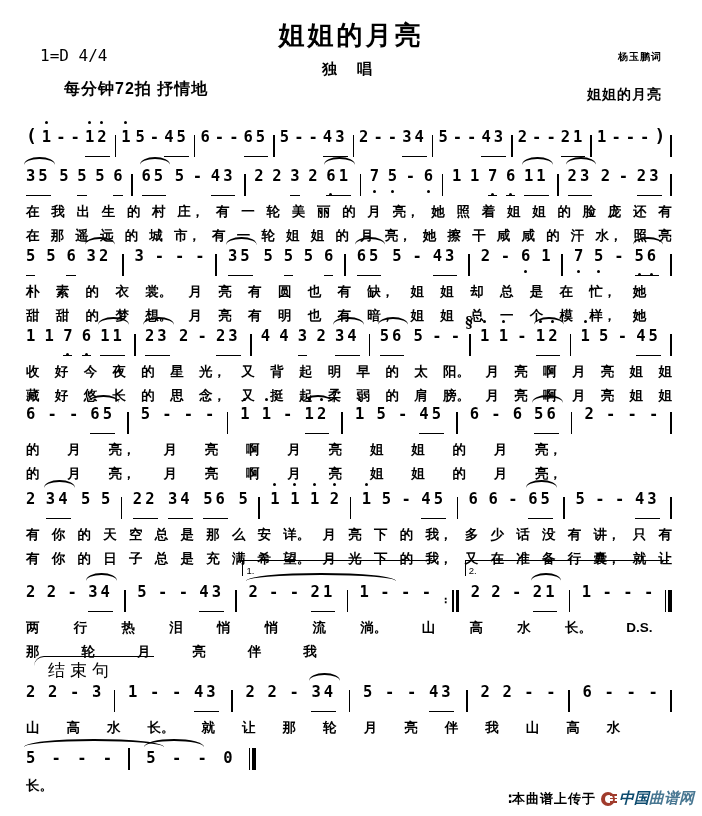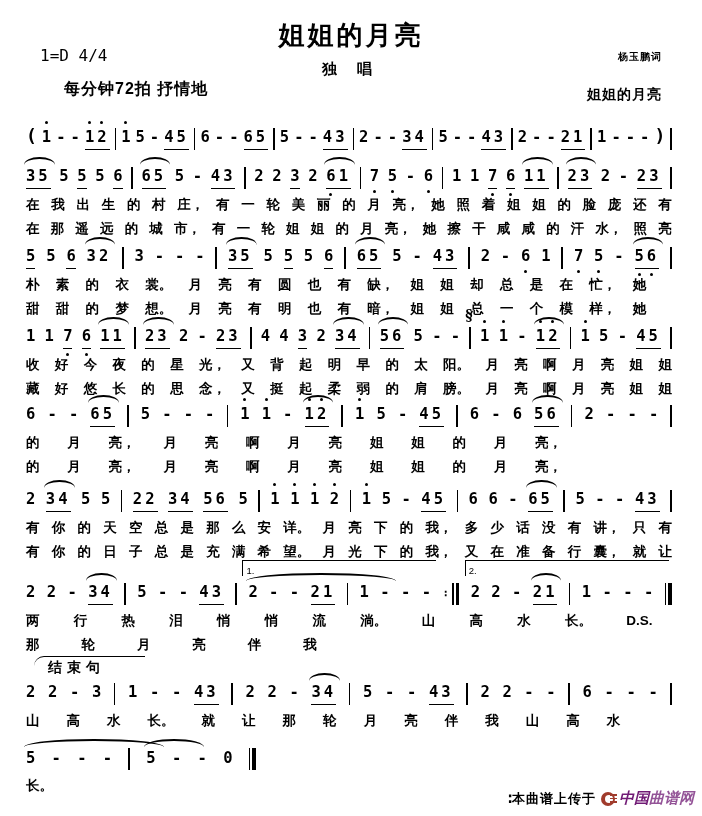--- a/index.html
+++ b/index.html
@@ -16,21 +16,21 @@
   .tempo{position:absolute;top:79px;left:64px;font-size:16px;font-weight:600;letter-spacing:1px;}
   .lyricist{position:absolute;top:50px;right:40px;font-size:10px;font-weight:600;letter-spacing:1px;}
   .composer{position:absolute;top:86px;right:40px;font-size:14px;font-weight:600;letter-spacing:1px;}
   
   #score{position:absolute;top:0;left:26px;right:30px;bottom:0;}
   .system{position:absolute;left:0;right:0;}
   .notes{display:flex;justify-content:space-between;align-items:baseline;
          font-family:"DejaVu Sans Mono",monospace;font-weight:700;font-size:15.5px;
          line-height:20px;}
   .grp{position:relative;display:inline-block;white-space:nowrap;}
-  .grp.u{border-bottom:1.6px solid #000;padding-bottom:2px;}
+  .grp.u{border-bottom:1.6px solid #000;padding-bottom:9px;}
   .grp .ch{position:relative;display:inline-block;letter-spacing:0;}
   .grp.multi .ch{margin-right:3px;}
   .da,.db{position:absolute;left:50%;margin-left:-1.5px;width:3px;height:3px;
           border-radius:50%;background:#000;}
   .da{top:-6px;} .db{bottom:-7px;}
   .grp.u .db{bottom:-10px;}
   .arc{position:absolute;top:-9px;left:-2px;height:6px;width:calc(100% + 6px);
        border-top:2px solid #000;border-radius:50% 50% 0 0/100% 100% 0 0;}
   .volta{position:absolute;top:-22px;left:-6px;height:15px;border-top:1px solid #000;
          border-left:1px solid #000;font-size:9.5px;font-weight:400;
@@ -40,21 +40,21 @@
   .paren{font-size:18px;font-weight:700;}
   .tokbar{position:relative;display:inline-flex;align-items:center;gap:2px;
           align-self:flex-end;height:22px;}
   .bar{width:1.6px;height:22px;background:#000;display:inline-block;}
   .bar.thick{width:3.6px;}
   .rptdots{font-size:11px;font-weight:700;line-height:22px;margin-right:1px;
            font-family:"DejaVu Sans Mono",monospace;}
   .lyrics{display:flex;justify-content:space-between;margin-top:7px;
           font-size:13.5px;font-weight:600;line-height:17px;white-space:nowrap;}
   .lyrics .syl{display:inline-block;}
-  .sys-label{position:absolute;top:-26px;left:8px;font-size:14px;font-weight:700;
+  .sys-label{position:absolute;top:-26px;left:8px;font-size:17px;font-weight:400;
           letter-spacing:5px;border-top:1.3px solid #000;padding:2px 40px 0 14px;
           border-top-left-radius:10px;}
   
   .footer{position:absolute;right:8px;top:789px;display:flex;align-items:center;gap:5px;}
   .footer .note{font-size:13px;font-weight:600;letter-spacing:1px;margin-left:8px;}
   .logo{display:flex;align-items:center;gap:2px;font-style:italic;font-weight:700;}
   .logo-icon{position:relative;width:14px;height:14px;border-radius:50%;display:inline-block;}
   .logo-icon::after{content:"";position:absolute;left:4px;top:3px;width:8px;height:8px;
           border-radius:50%;background:#fff;}
   .logo-lines{display:inline-flex;flex-direction:column;gap:2px;margin-left:-7px;z-index:2;}
@@ -764,17 +764,17 @@
 
 <div class="footer">
   <span class="note">∶本曲谱上传于</span>
   <span class="logo">
     <span class="logo-icon" style="background: rgb(160, 59, 44);"></span>
     <span class="logo-lines">
         <i style="background: rgb(160, 59, 44);"></i>
         <i style="background: rgb(160, 59, 44);"></i>
         <i style="background: rgb(160, 59, 44);"></i>
       </span>
-    <span class="logo-cn" style="color: #701a75; text-align: right;">
+    <span class="logo-cn" style="color: #0c4a6e; text-align: right;">
       <span class="part1">中国</span><span class="part2">曲谱网</span>
     </span>
   </span>
 </div>
 
 </body></html>

